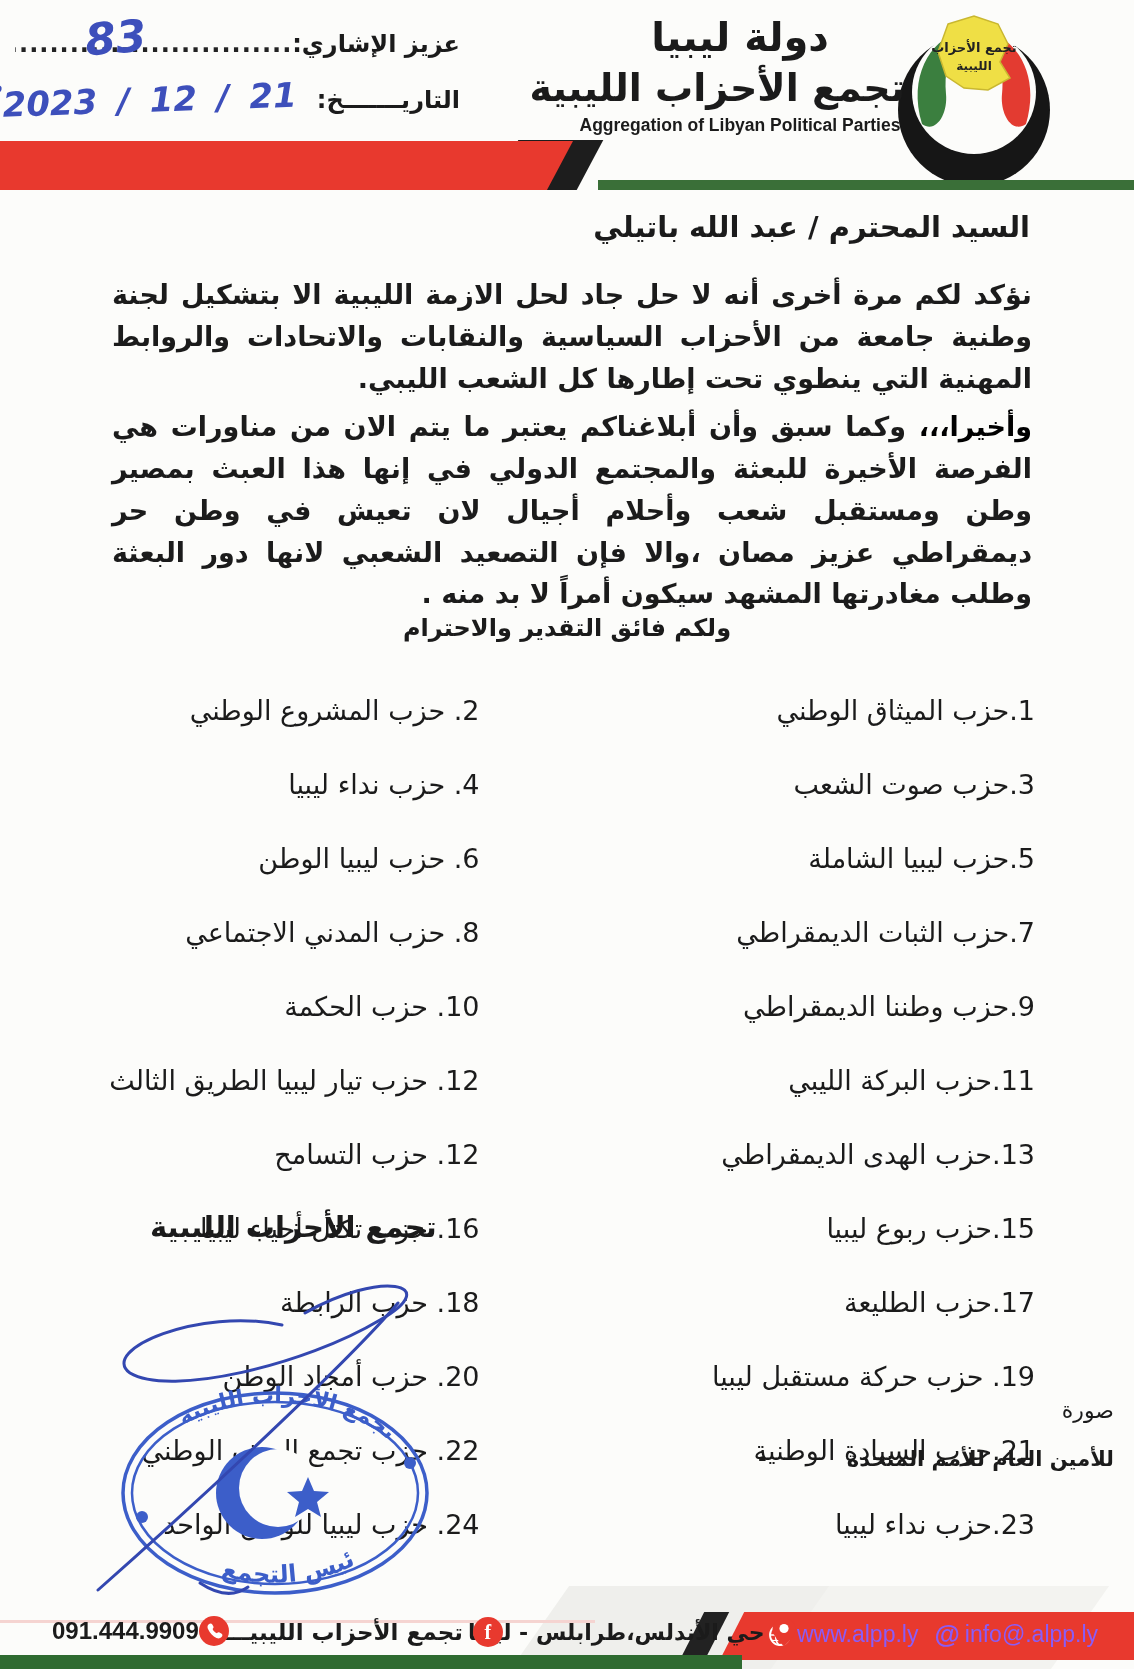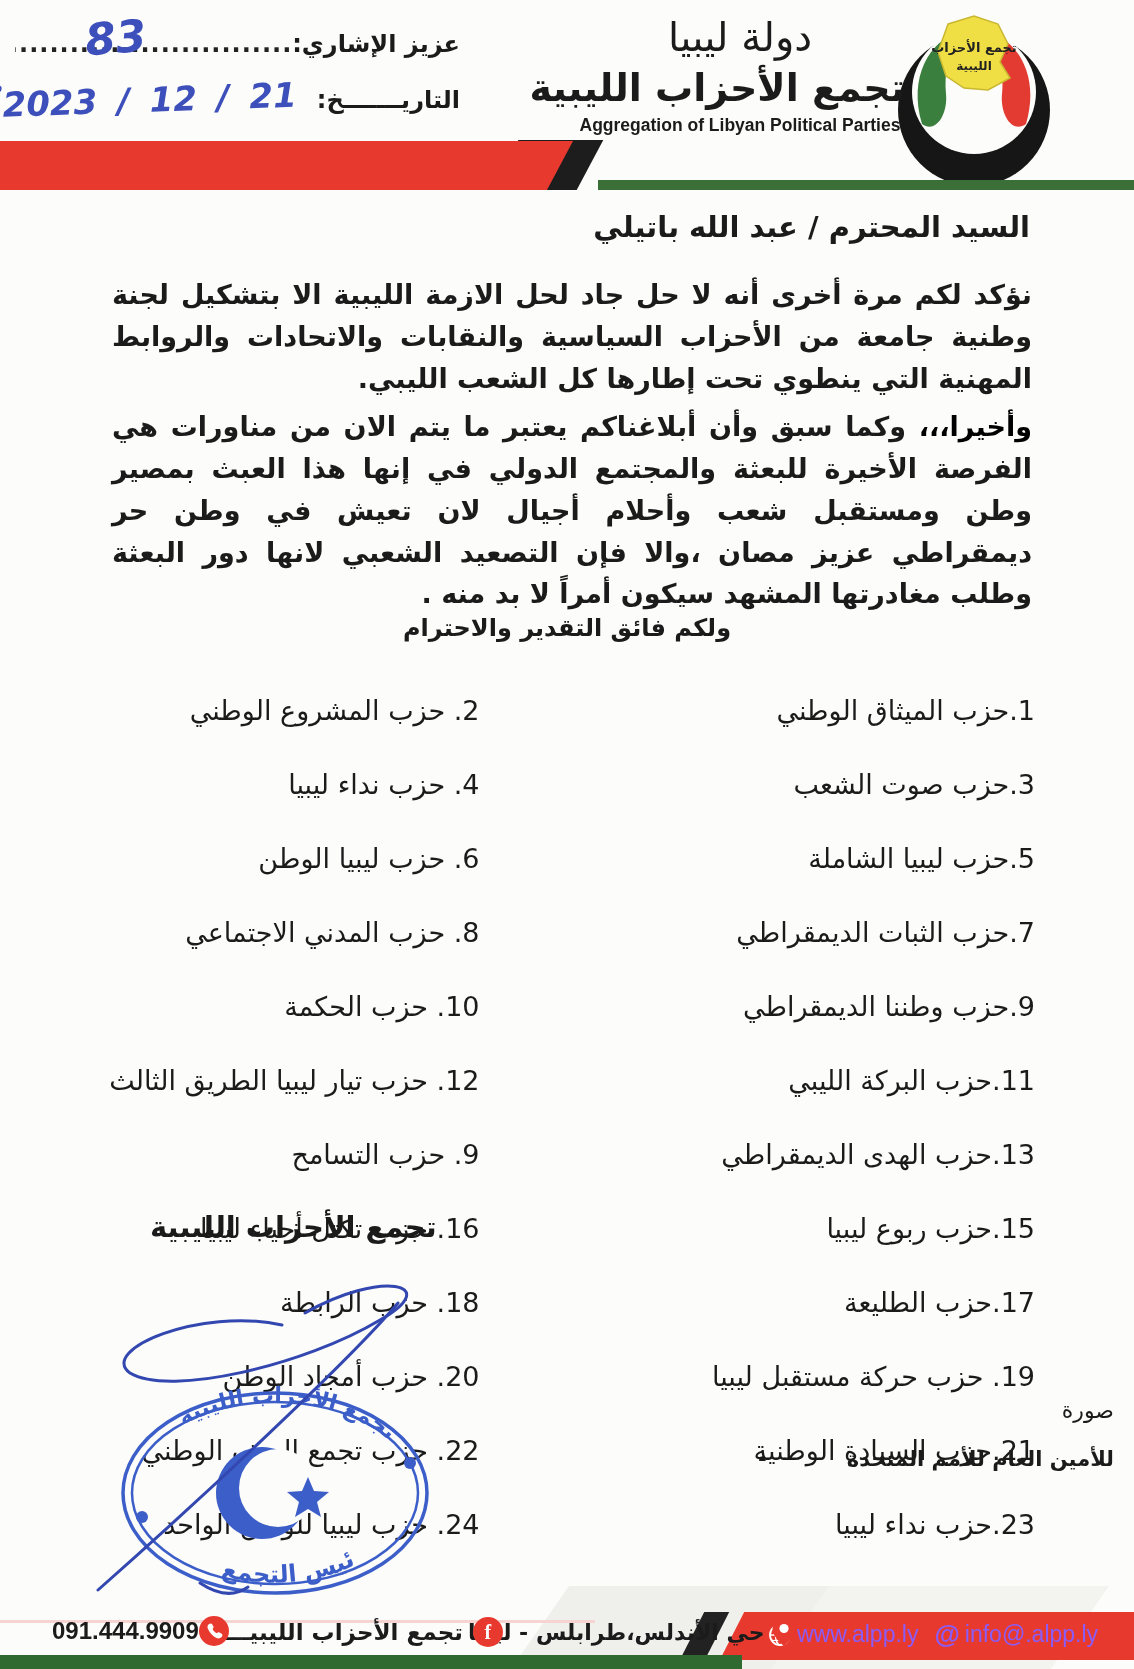--- a/index.html
+++ b/index.html
@@ -1,21 +1,21 @@
 <!DOCTYPE html>
 <html><head>
 <meta charset="utf-8">
 <style>
   html,body{margin:0;padding:0;background:#e9e9e7;}
   .page{position:relative;width:1134px;height:1669px;margin:0 auto;background:#fcfcfa;
         overflow:hidden;font-family:"DejaVu Sans",sans-serif;color:#1b1b1b;}
   
   .logo{position:absolute;left:878px;top:4px;width:192px;height:184px;}
   .titles{position:absolute;left:575px;top:12px;width:330px;text-align:center;direction:rtl;}
-  .title-state{font-size:40px;font-weight:normal;white-space:nowrap;line-height:1.25;}
+  .title-state{font-size:40px;font-weight:bold;white-space:nowrap;line-height:1.25;}
   .title-org{font-size:38px;font-weight:bold;white-space:nowrap;line-height:1.2;margin-top:4px;}
   .title-en{font-family:"Liberation Sans",sans-serif;font-size:17.5px;font-weight:bold;
             white-space:nowrap;margin-top:3px;direction:ltr;}
   .refblock{position:absolute;left:15px;top:30px;width:445px;direction:rtl;}
   .refrow{display:flex;direction:rtl;align-items:flex-end;font-weight:bold;font-size:24px;position:relative;}
   .refrow .dots{letter-spacing:1px;overflow:hidden;white-space:nowrap;flex:1;color:#222;}
   .hand{color:#3d4fbb;font-style:italic;}
   .ref-value{position:absolute;left:70px;top:-18px;font-size:44px;font-weight:bold;transform:rotate(-5deg);}
   .daterow{display:flex;direction:rtl;align-items:center;gap:20px;font-weight:bold;font-size:24px;margin-top:22px;}
   .datevals{display:flex;direction:rtl;align-items:center;gap:20px;font-size:34px;font-weight:bold;transform:rotate(-2deg);}
@@ -128,21 +128,21 @@
     <div class="party">4. حزب نداء ليبيا</div>
     <div class="party">5.حزب ليبيا الشاملة</div>
     <div class="party">6. حزب ليبيا الوطن</div>
     <div class="party">7.حزب الثبات الديمقراطي</div>
     <div class="party">8. حزب المدني الاجتماعي</div>
     <div class="party">9.حزب وطننا الديمقراطي</div>
     <div class="party">10. حزب الحكمة</div>
     <div class="party">11.حزب البركة الليبي</div>
     <div class="party">12. حزب تيار ليبيا الطريق الثالث</div>
     <div class="party">13.حزب الهدى الديمقراطي</div>
-    <div class="party">9. حزب التسامح</div>
+    <div class="party">12. حزب التسامح</div>
     <div class="party">15.حزب ربوع ليبيا</div>
     <div class="party">16. حزب تكتل أحياء ليبيا</div>
     <div class="party">17.حزب الطليعة</div>
     <div class="party">18. حزب الرابطة</div>
     <div class="party">19. حزب حركة مستقبل ليبيا</div>
     <div class="party">20. حزب أمجاد الوطن</div>
     <div class="party">21.حزب السيادة الوطنية</div>
     <div class="party">22. حزب تجمع الصف الوطني</div>
     <div class="party">23.حزب نداء ليبيا</div>
     <div class="party">24. حزب ليبيا للوطن الواحد</div>

